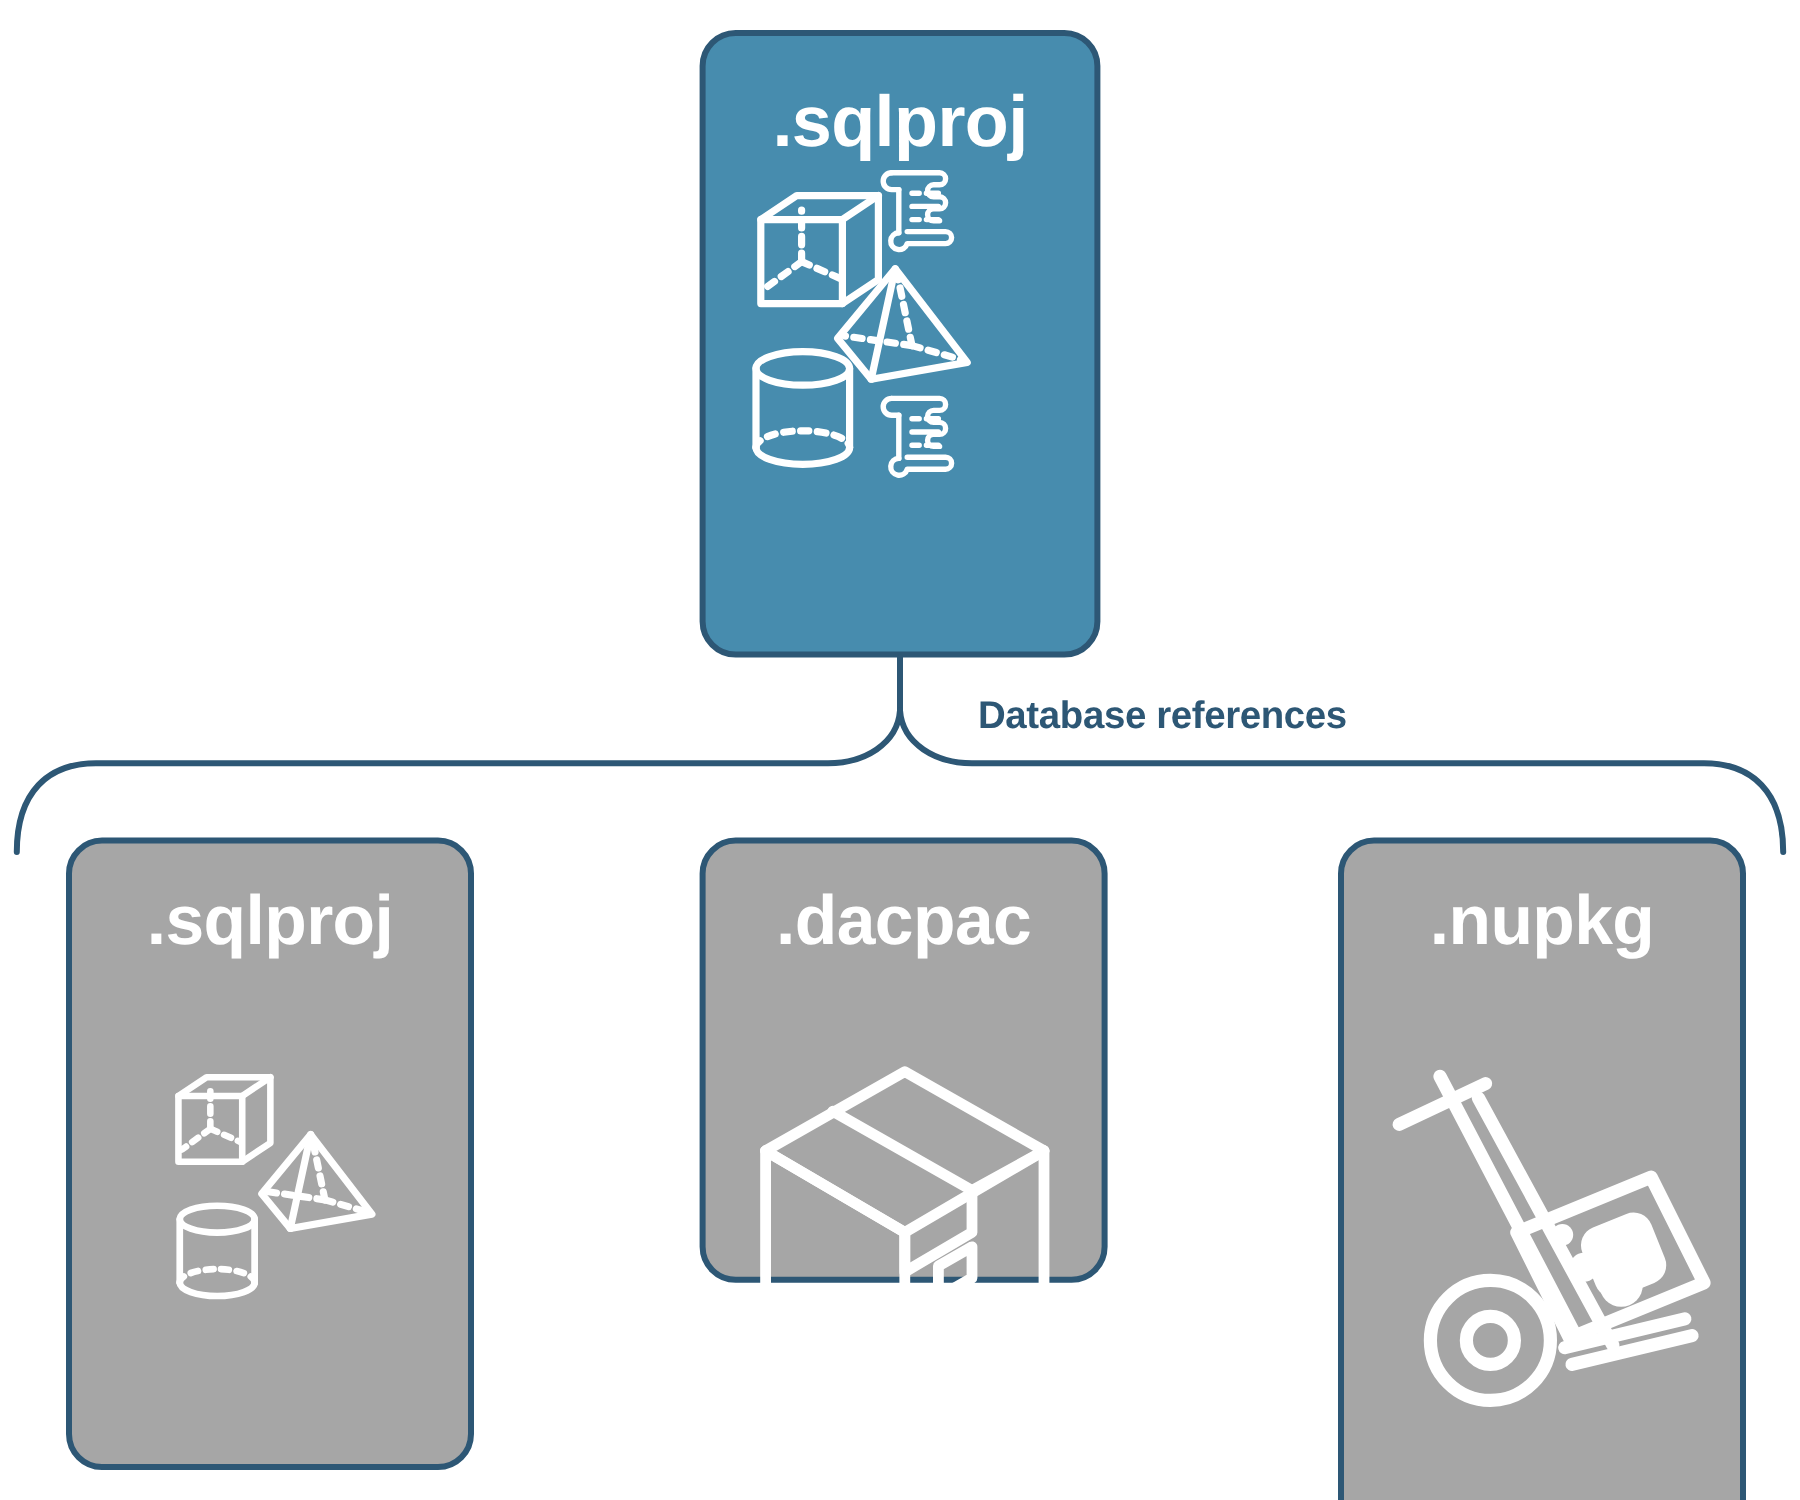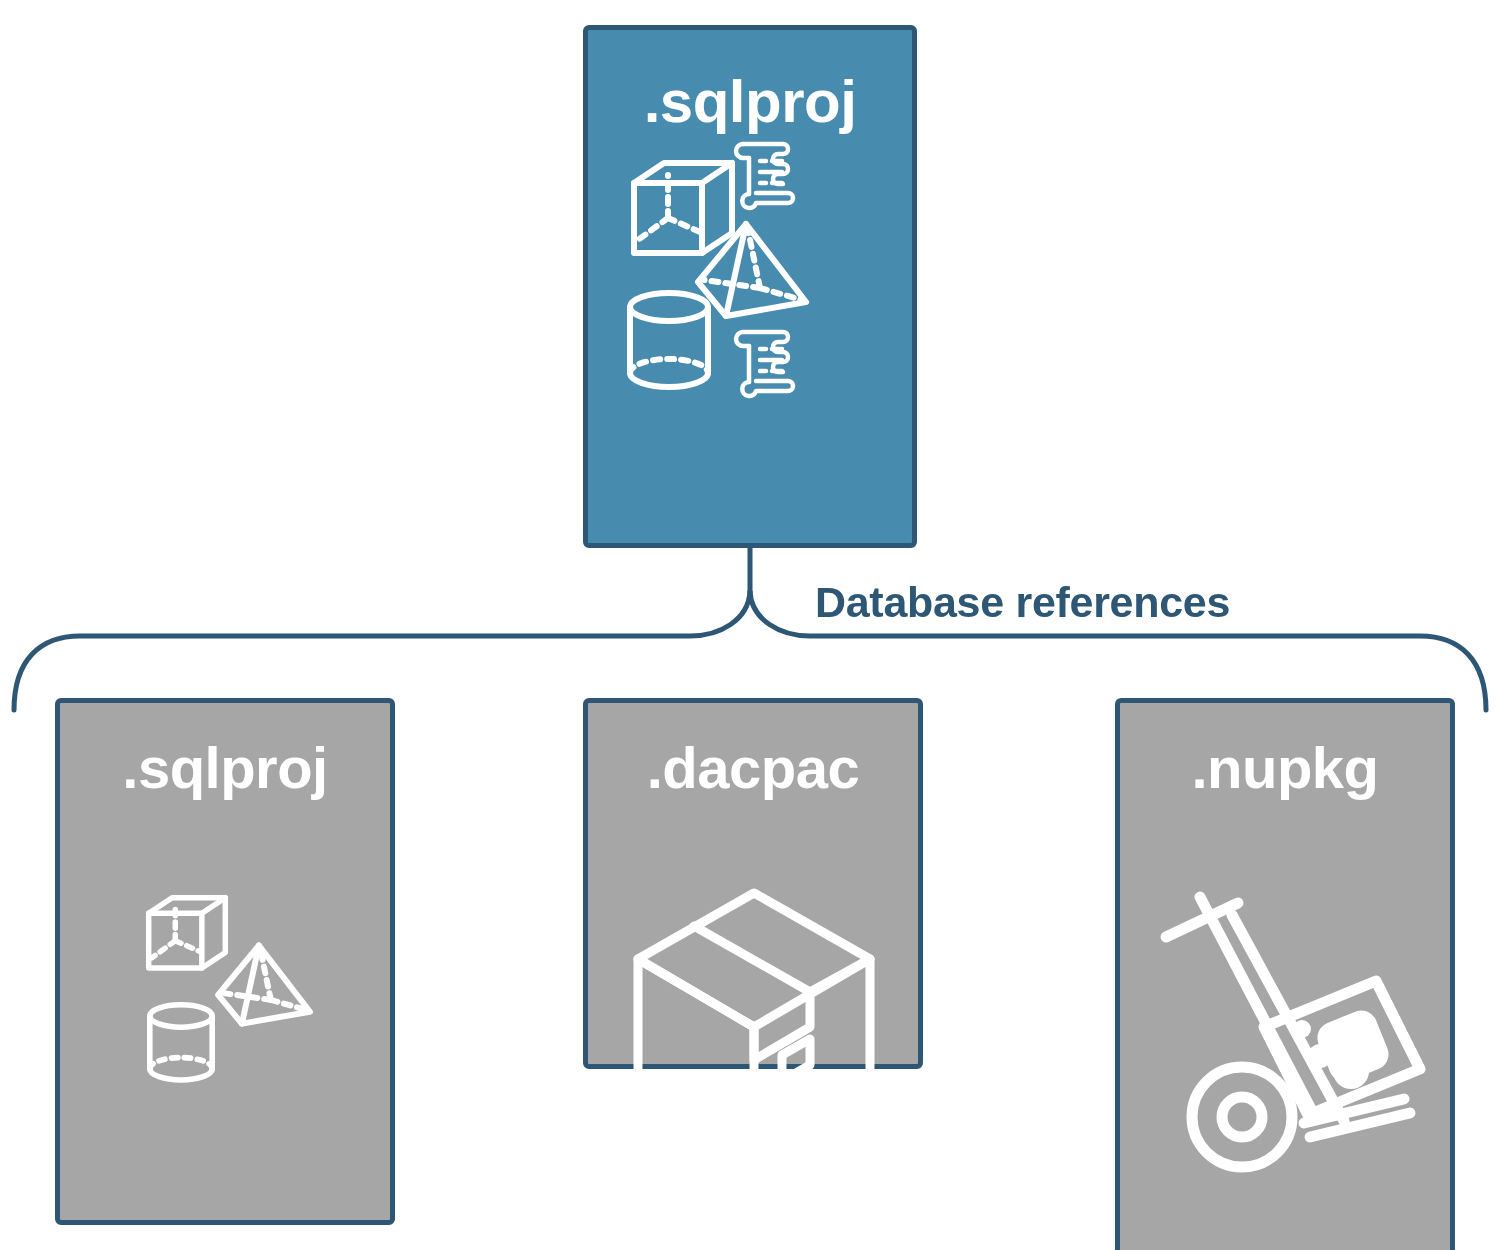--- a/index.html
+++ b/index.html
@@ -16,21 +16,21 @@
     height: 1250px;
     background: #ffffff;
     overflow: hidden;
   }
 
   
   .card {
     position: absolute;
     box-sizing: border-box;
     border: 5px solid #2d5775;
-    border-radius: 6px;
+    border-radius: 30px;
     display: flex;
     flex-direction: column;
     align-items: center;
   }
   .card.primary {
     background: #478cae;
   }
   .card.secondary {
     background: #a6a6a6;
   }
@@ -87,21 +87,21 @@
     width: 1500px;
     height: 180px;
     pointer-events: none;
   }
 
   
   #bracket-label {
     position: absolute;
     left: 815px;
     top: 578px;
-    font-size: 43px;
+    font-size: 32px;
     font-weight: bold;
     color: #2d5775;
     letter-spacing: -0.3px;
     white-space: nowrap;
     user-select: none;
   }
 </style>
 </head>
 <body>
 

